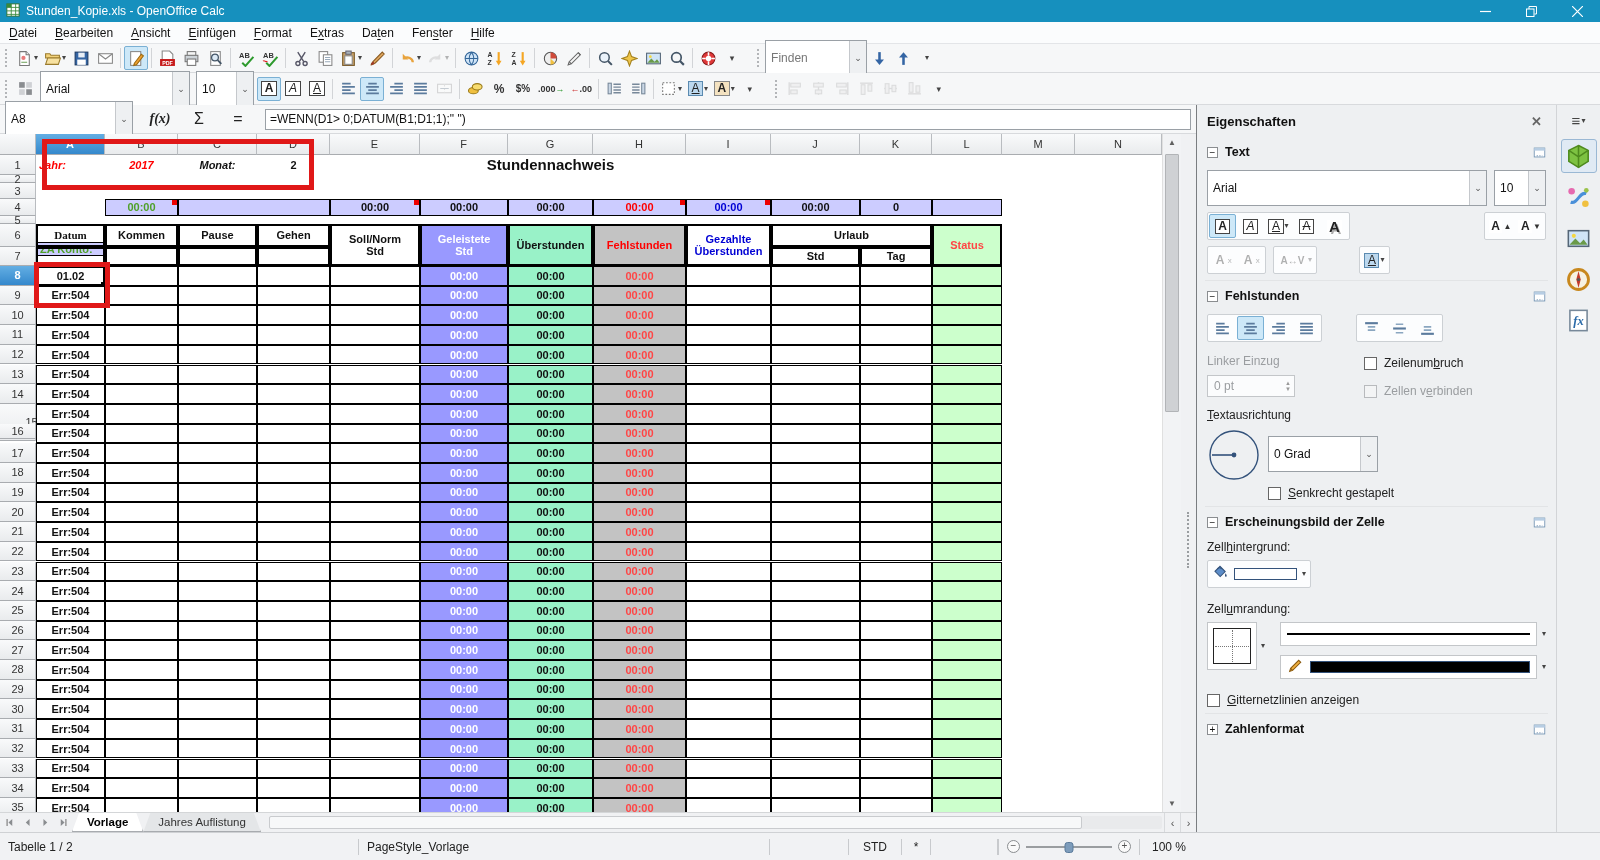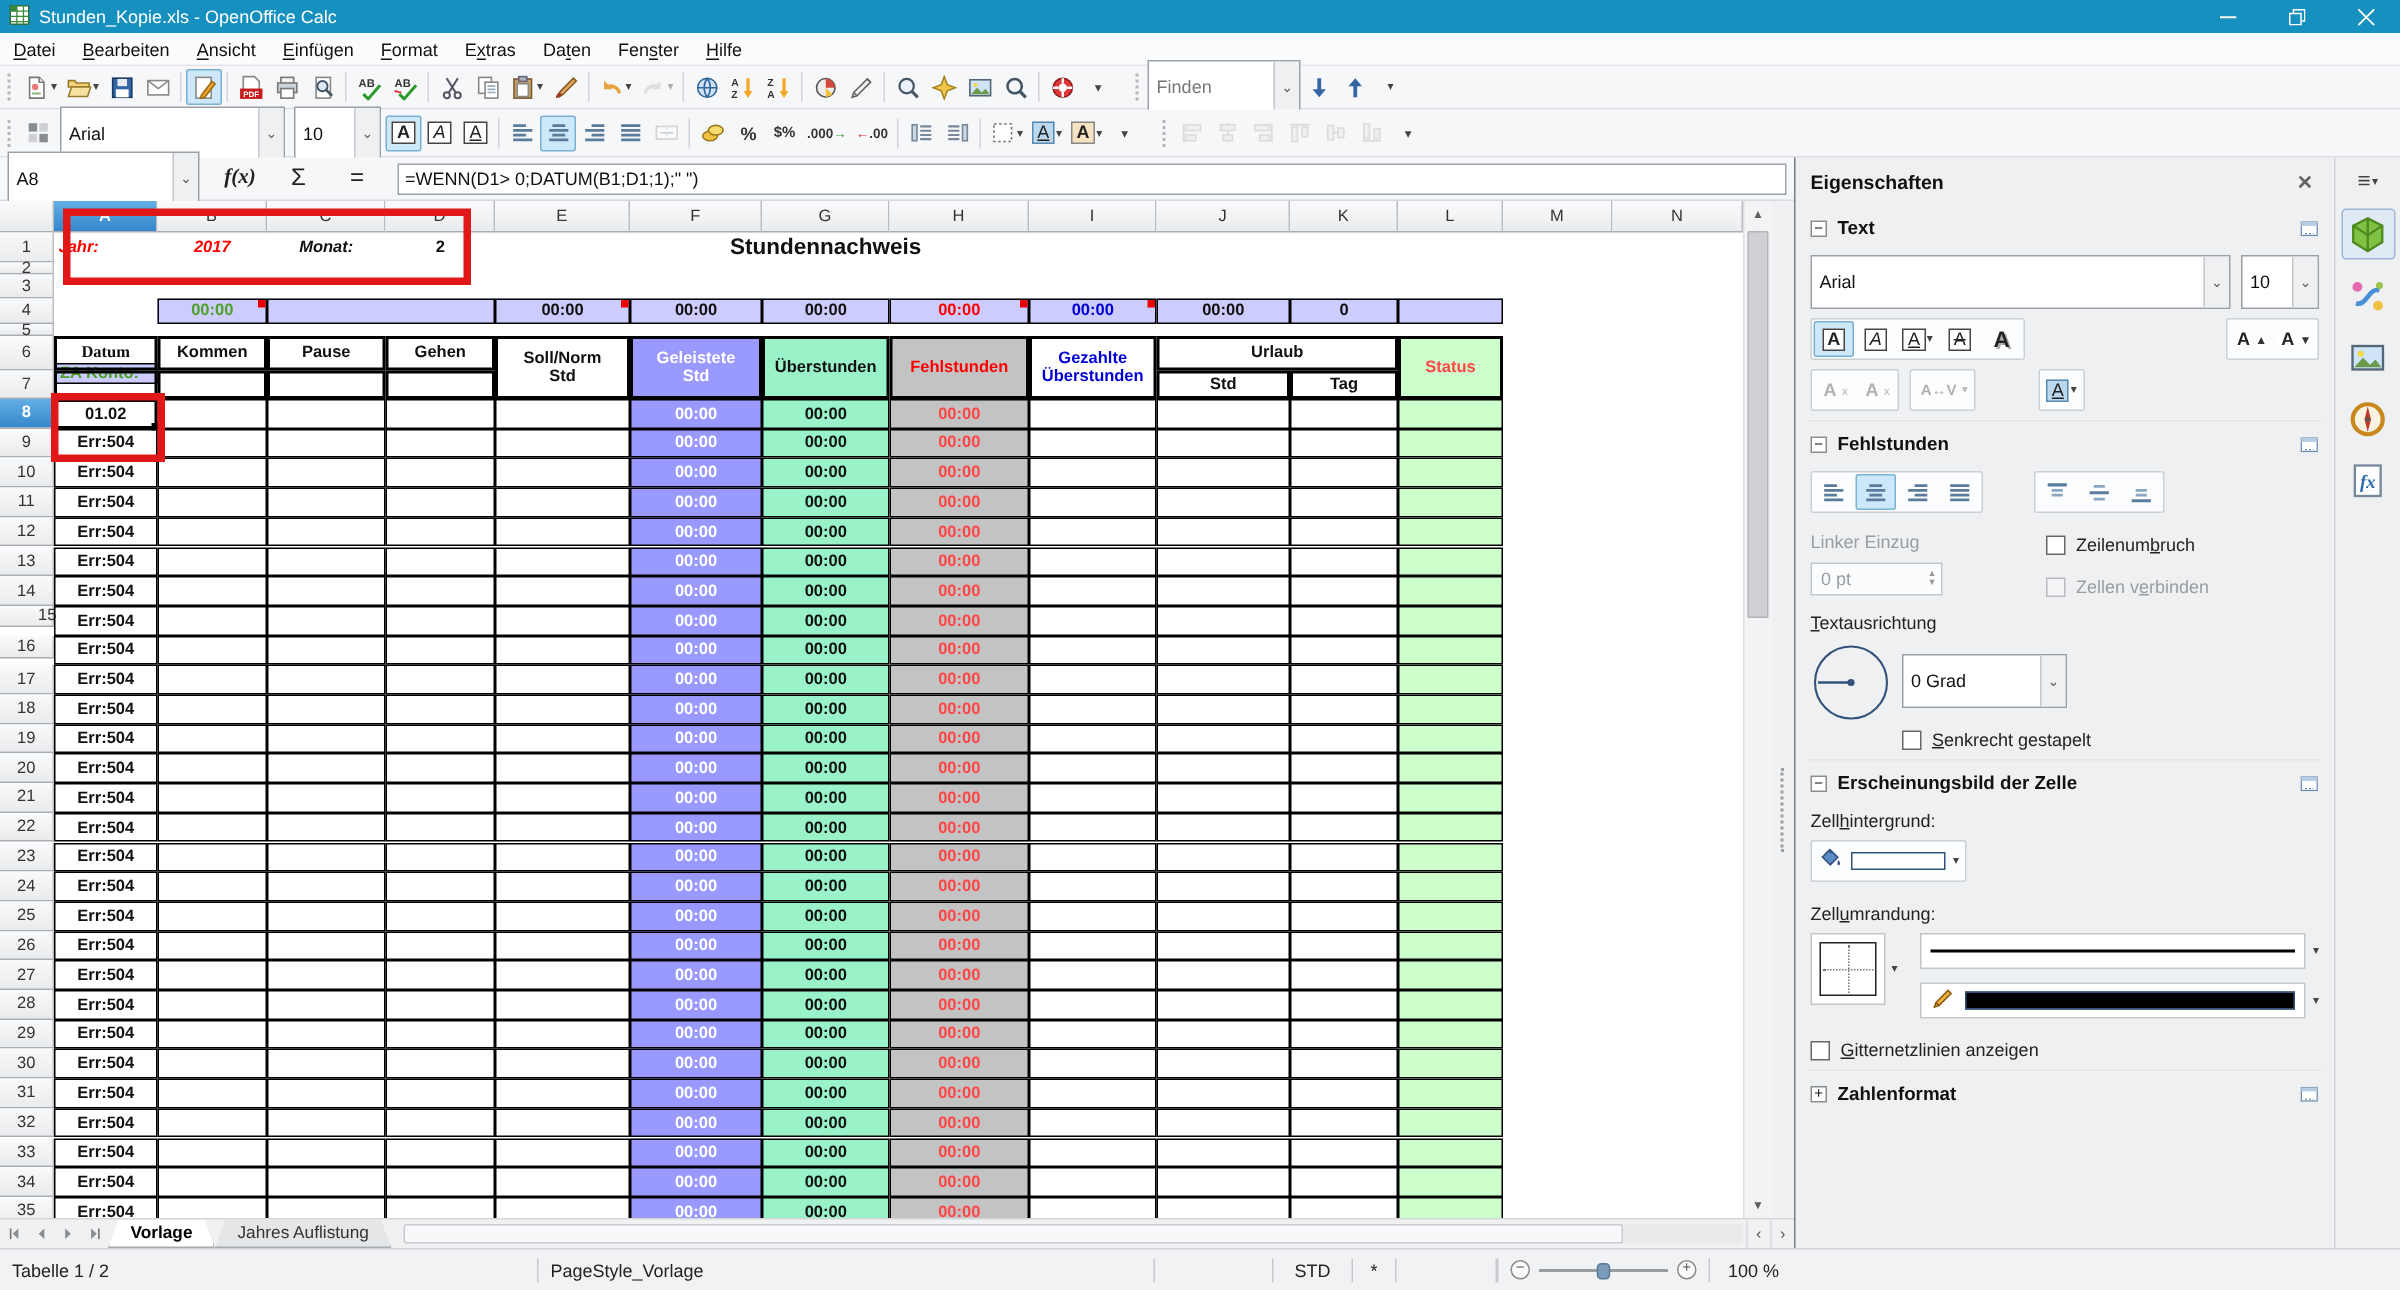--- a/index.html
+++ b/index.html
@@ -710,21 +710,21 @@
             <div class="cell bord" style="left: 178px; top: 250.2px; width: 79px; height: 19.7px;"></div>
             <div class="cell bord" style="left: 257px; top: 250.2px; width: 73px; height: 19.7px;"></div>
             <div class="cell bord" style="left: 330px; top: 250.2px; width: 90px; height: 19.7px;"></div>
             <div class="cell b bord lavbg white-t" style="left: 420px; top: 250.2px; width: 88px; height: 19.7px;">00:00</div>
             <div class="cell b bord mintbg" style="left: 508px; top: 250.2px; width: 85px; height: 19.7px;">00:00</div>
             <div class="cell b bord graybg c-red2" style="left: 593px; top: 250.2px; width: 93px; height: 19.7px;">00:00</div>
             <div class="cell bord" style="left: 686px; top: 250.2px; width: 85px; height: 19.7px;"></div>
             <div class="cell bord" style="left: 771px; top: 250.2px; width: 89px; height: 19.7px;"></div>
             <div class="cell bord" style="left: 860px; top: 250.2px; width: 72px; height: 19.7px;"></div>
             <div class="cell bord lgreenbg" style="left: 932px; top: 250.2px; width: 70px; height: 19.7px;"></div>
-            <div class="rowhdr" style="left: 0px; top: 269.9px; width: 36px; height: 14px; padding-left: 28px;">15</div>
+            <div class="rowhdr" style="left: 0px; top: 269.9px; width: 36px; height: 37px; padding-left: 28px;">15</div>
             <div class="cell b bord" style="left: 36px; top: 269.9px; width: 69px; height: 19.7px;">Err:504</div>
             <div class="cell bord" style="left: 105px; top: 269.9px; width: 73px; height: 19.7px;"></div>
             <div class="cell bord" style="left: 178px; top: 269.9px; width: 79px; height: 19.7px;"></div>
             <div class="cell bord" style="left: 257px; top: 269.9px; width: 73px; height: 19.7px;"></div>
             <div class="cell bord" style="left: 330px; top: 269.9px; width: 90px; height: 19.7px;"></div>
             <div class="cell b bord lavbg white-t" style="left: 420px; top: 269.9px; width: 88px; height: 19.7px;">00:00</div>
             <div class="cell b bord mintbg" style="left: 508px; top: 269.9px; width: 85px; height: 19.7px;">00:00</div>
             <div class="cell b bord graybg c-red2" style="left: 593px; top: 269.9px; width: 93px; height: 19.7px;">00:00</div>
             <div class="cell bord" style="left: 686px; top: 269.9px; width: 85px; height: 19.7px;"></div>
             <div class="cell bord" style="left: 771px; top: 269.9px; width: 89px; height: 19.7px;"></div>

